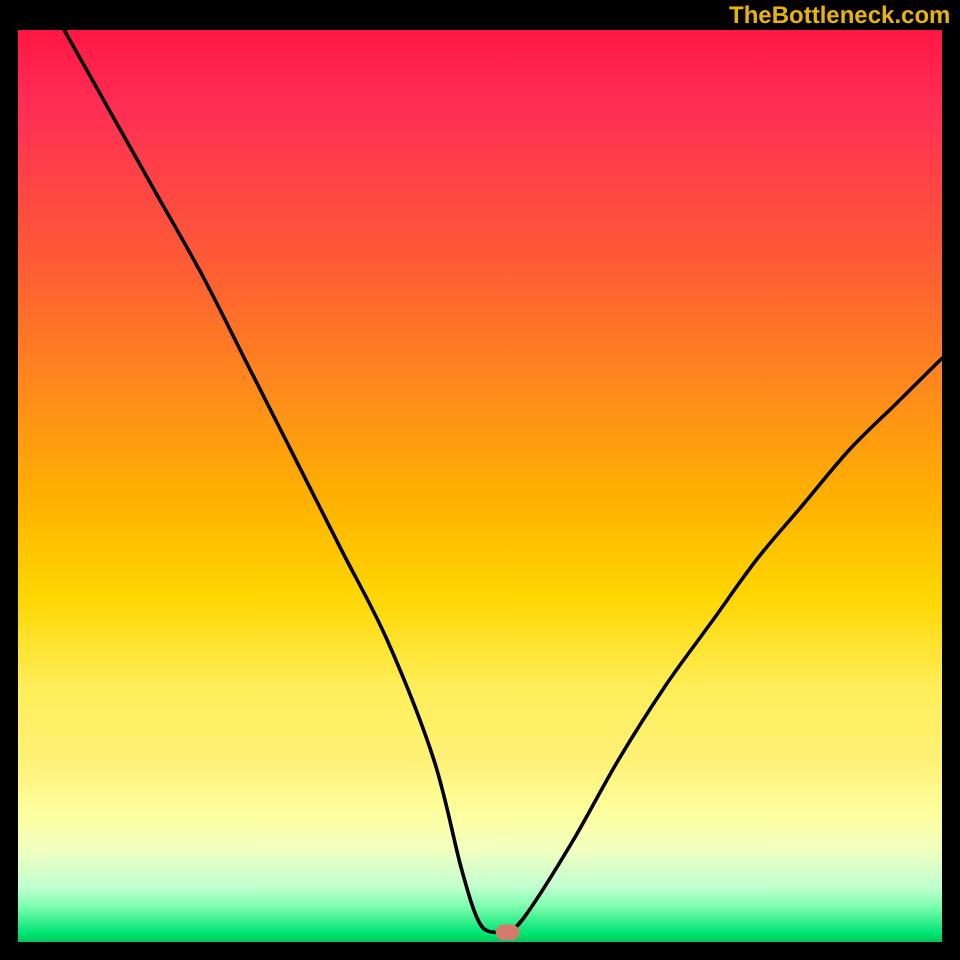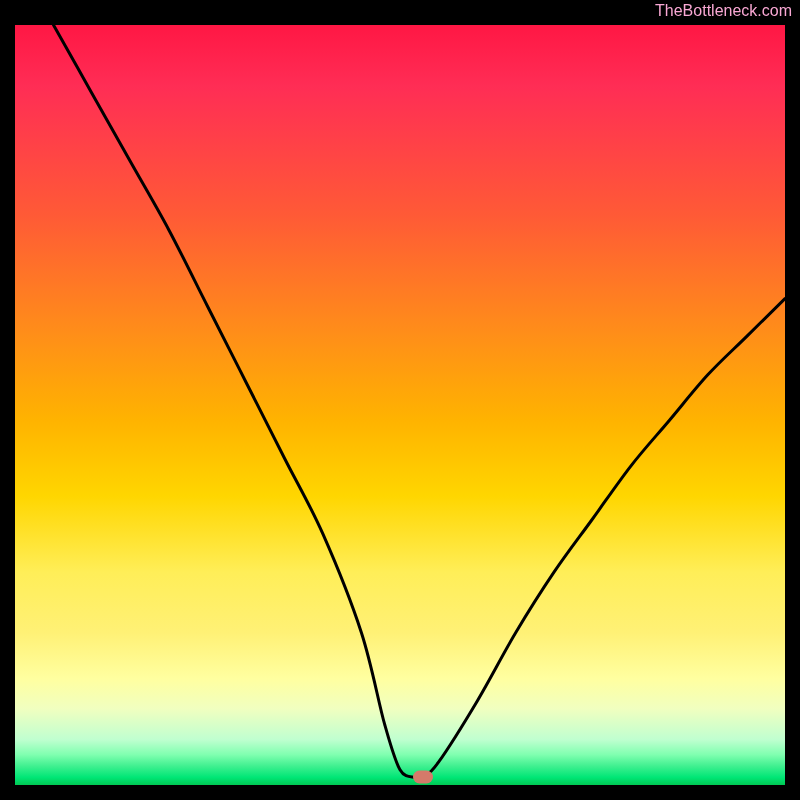--- a/index.html
+++ b/index.html
@@ -13,23 +13,23 @@
   }
   .container {
     position: relative;
     width: 800px;
     height: 800px;
   }
   .watermark {
     position: absolute;
     top: 2px;
     right: 8px;
-    color: #f9a8d4;
-    font-size: 16px;
-    font-weight: 400;
+    color: #eab308;
+    font-size: 20px;
+    font-weight: 700;
     z-index: 10;
   }
   .plot-area {
     position: absolute;
     left: 15px;
     top: 25px;
     width: 770px;
     height: 760px;
     background: linear-gradient(to bottom,
       #ff1744 0%,

